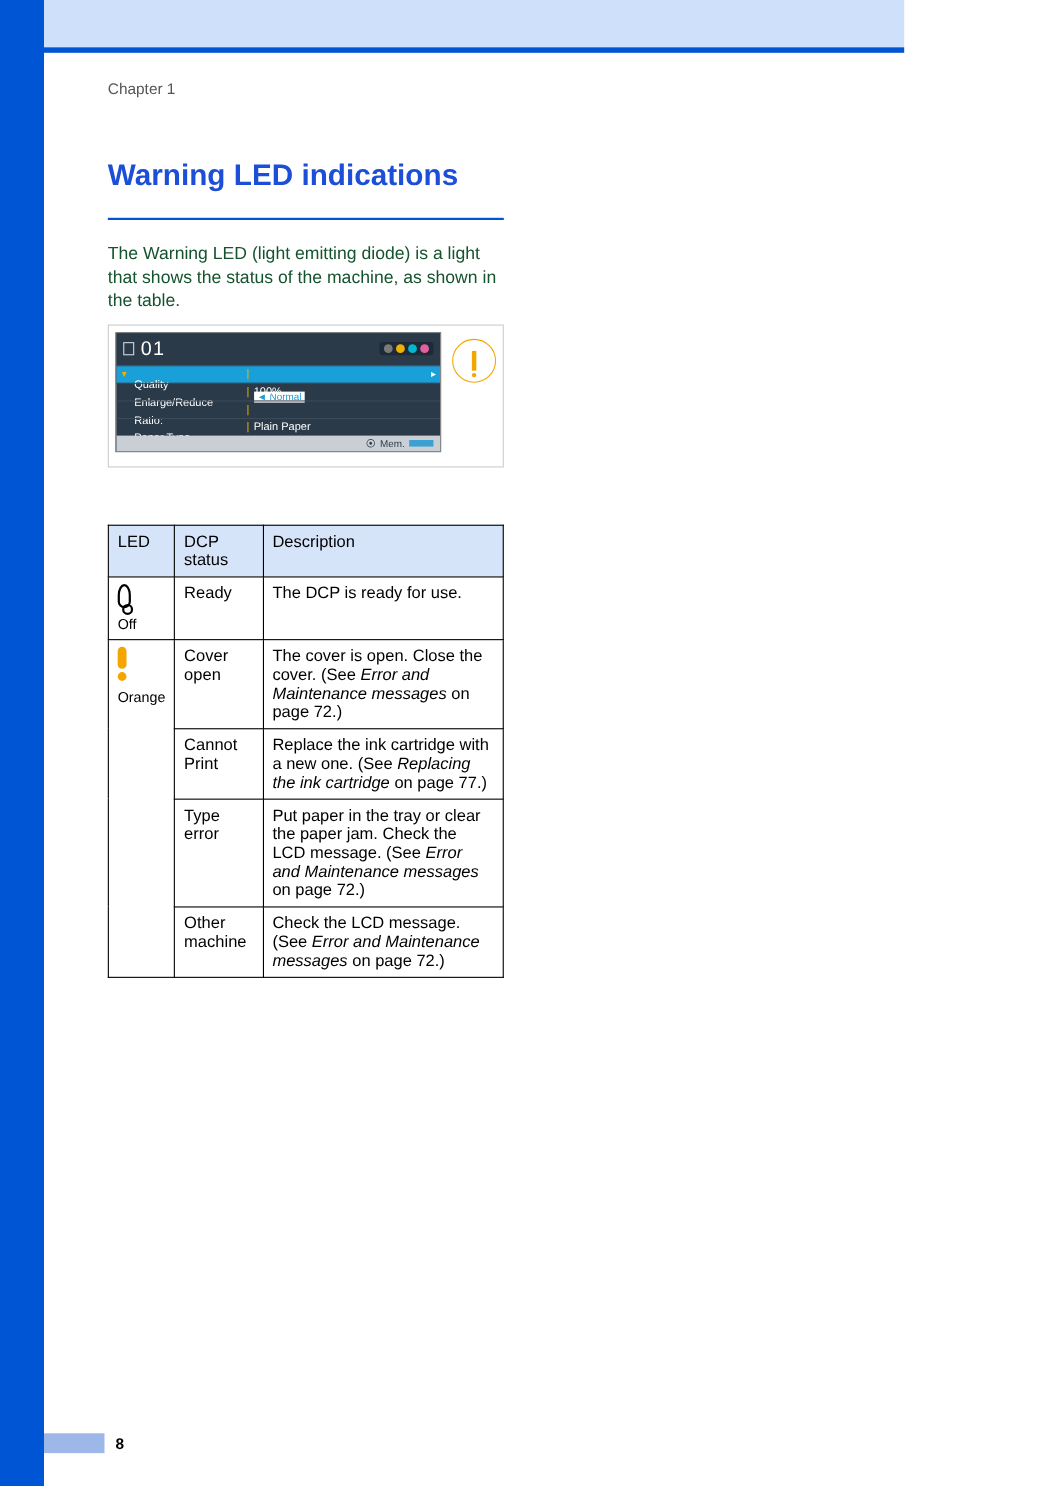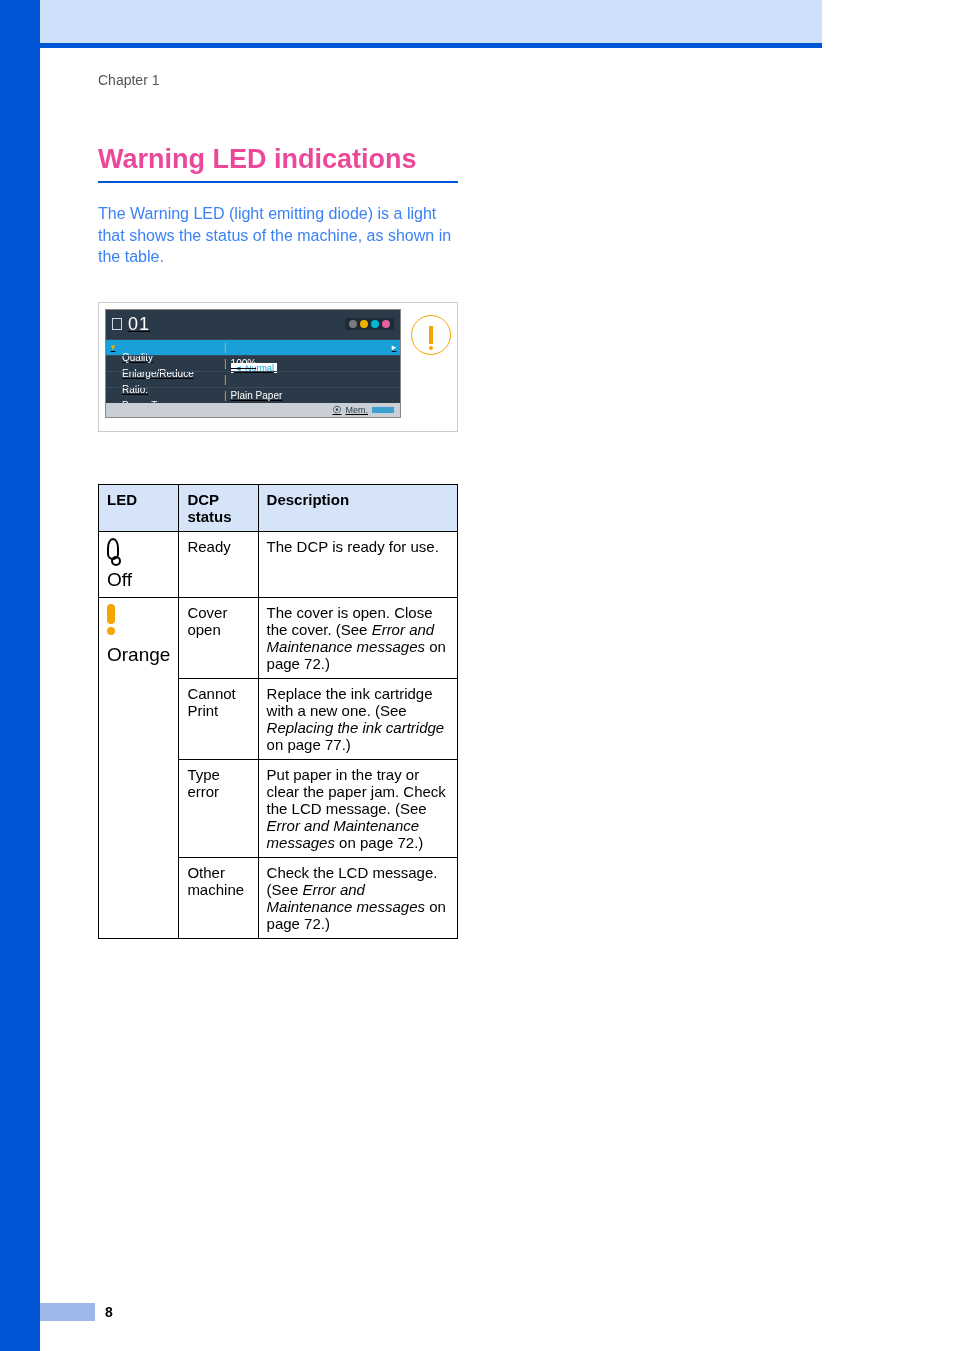--- a/index.html
+++ b/index.html
@@ -3,26 +3,26 @@
 <meta charset="utf-8">
 <style>
   * { margin: 0; padding: 0; box-sizing: border-box; }
   html, body { width: 954px; height: 1351px; background: #fff; font-family: Arial, Helvetica, sans-serif; }
   .page { position: relative; width: 822px; height: 1351px; }
   .blue-spine { position: absolute; left: 0; top: 0; width: 40px; height: 1351px; background: #0055d4; }
   .light-header { position: absolute; left: 40px; top: 0; right: 0; height: 43px; background: #cfe0fb; }
   .blue-bar { position: absolute; left: 40px; top: 43px; right: 0; height: 5px; background: #0055d4; }
   .content { position: absolute; left: 98px; top: 72px; width: 800px; }
   .chapter { font-size: 14px; color: #555; margin-bottom: 56px; }
-  .section-title { font-size: 27px; font-weight: bold; color: #ec4899; margin-bottom: 6px; }
+  .section-title { font-size: 27px; font-weight: bold; color: #1d4ed8; margin-bottom: 23px; }
   .section-rule { height: 2px; background: #0055d4; width: 360px; margin-bottom: 20px; }
-  .intro { font-size: 16px; color: #3b82f6; line-height: 1.35; width: 360px; margin-bottom: 34px; }
+  .intro { font-size: 16px; color: #14532d; line-height: 1.35; width: 360px; margin-bottom: 10px; }
 
   
-  .lcd-wrap { width: 360px; height: 130px; background: #fff; border: 1px solid #ccc; padding: 6px; display: flex; gap: 10px; align-items: flex-start; text-decoration: underline; }
+  .lcd-wrap { width: 360px; height: 130px; background: #fff; border: 1px solid #ccc; padding: 6px; display: flex; gap: 10px; align-items: flex-start; }
   .lcd { flex: 1 1 auto; background: #2b3a48; border: 1px solid #888; display: flex; flex-direction: column; font-size: 10px; color: #fff; }
   .lcd-top { display: flex; align-items: center; justify-content: space-between; padding: 4px 6px; background: #2b3a48; }
   .lcd-docnum { display: flex; align-items: center; gap: 6px; }
   .lcd-docnum .doc-icon { width: 10px; height: 12px; border: 1px solid #cfd8e0; display: inline-block; }
   .lcd-docnum .num { font-size: 18px; font-weight: normal; letter-spacing: 1px; }
   .ink-dots { display: flex; gap: 3px; align-items: center; background: #1e2a36; padding: 2px 4px; border-radius: 3px; }
   .ink-dots span { width: 8px; height: 8px; border-radius: 50%; display: inline-block; }
   .d-bk { background: #7a7a7a; }
   .d-ye { background: #f0b000; }
   .d-cy { background: #00b7d0; }
@@ -37,22 +37,22 @@
   .lcd-row .chev { width: 12px; background: #19a0d8; color: #fff; text-align: center; font-size: 9px; }
   .lcd-bottom { height: 14px; background: #c9cfd4; color: #2b3a48; font-size: 9px; display: flex; align-items: center; justify-content: flex-end; padding: 0 6px; gap: 4px; }
   .lcd-bottom .mem-bar { width: 22px; height: 6px; background: #3ca0d0; display: inline-block; }
   .led-callout { width: 40px; height: 40px; border: 1px solid #f5a500; border-radius: 50%; display: flex; align-items: center; justify-content: center; margin-top: 6px; flex: 0 0 auto; }
   .led-callout .exmark { width: 4px; height: 18px; background: #f5a500; position: relative; }
   .led-callout .exmark::after { content: ""; position: absolute; bottom: -6px; left: 0; width: 4px; height: 4px; background: #f5a500; border-radius: 50%; }
 
   
   table.led-table { border-collapse: collapse; width: 360px; margin-top: 52px; font-size: 15px; color: #000; }
   table.led-table th, table.led-table td { border: 1px solid #000; padding: 6px 8px; vertical-align: top; text-align: left; }
-  table.led-table th { background: #d6e4fa; font-weight: bold; }
-  .led-cell { text-align: center; font-size: 19px; }
+  table.led-table th { background: #d6e4fa; font-weight: normal; }
+  .led-cell { text-align: center; font-size: 13px; }
   .led-icon-off { display: inline-block; width: 12px; height: 22px; border: 2px solid #000; border-radius: 6px 6px 6px 6px / 10px 10px 6px 6px; position: relative; margin-bottom: 4px; }
   .led-icon-off::after { content: ""; position: absolute; bottom: -8px; left: 2px; width: 6px; height: 6px; border: 2px solid #000; border-radius: 50%; }
   .led-icon-on { display: inline-block; position: relative; margin-bottom: 4px; }
   .led-icon-on .body { width: 8px; height: 20px; background: #f5a500; border-radius: 4px; display: block; }
   .led-icon-on .dot { width: 8px; height: 8px; background: #f5a500; border-radius: 50%; display: block; margin-top: 3px; }
   .italic { font-style: italic; }
 
   
   .page-num-box { position: absolute; left: 40px; bottom: 30px; display: flex; align-items: center; }
   .pn-tab { width: 55px; height: 18px; background: #9db8e8; }

